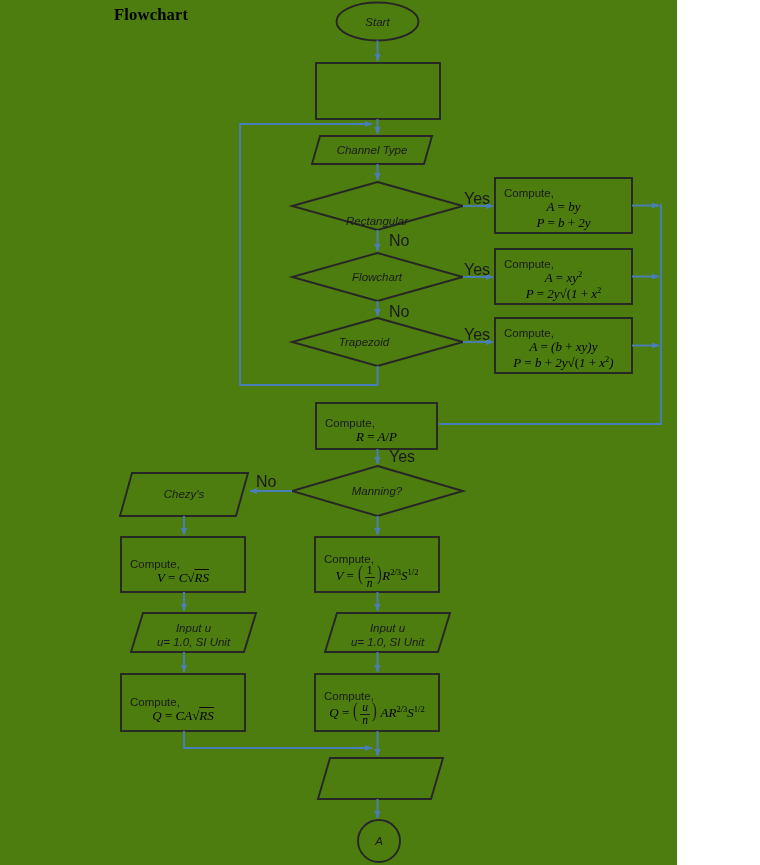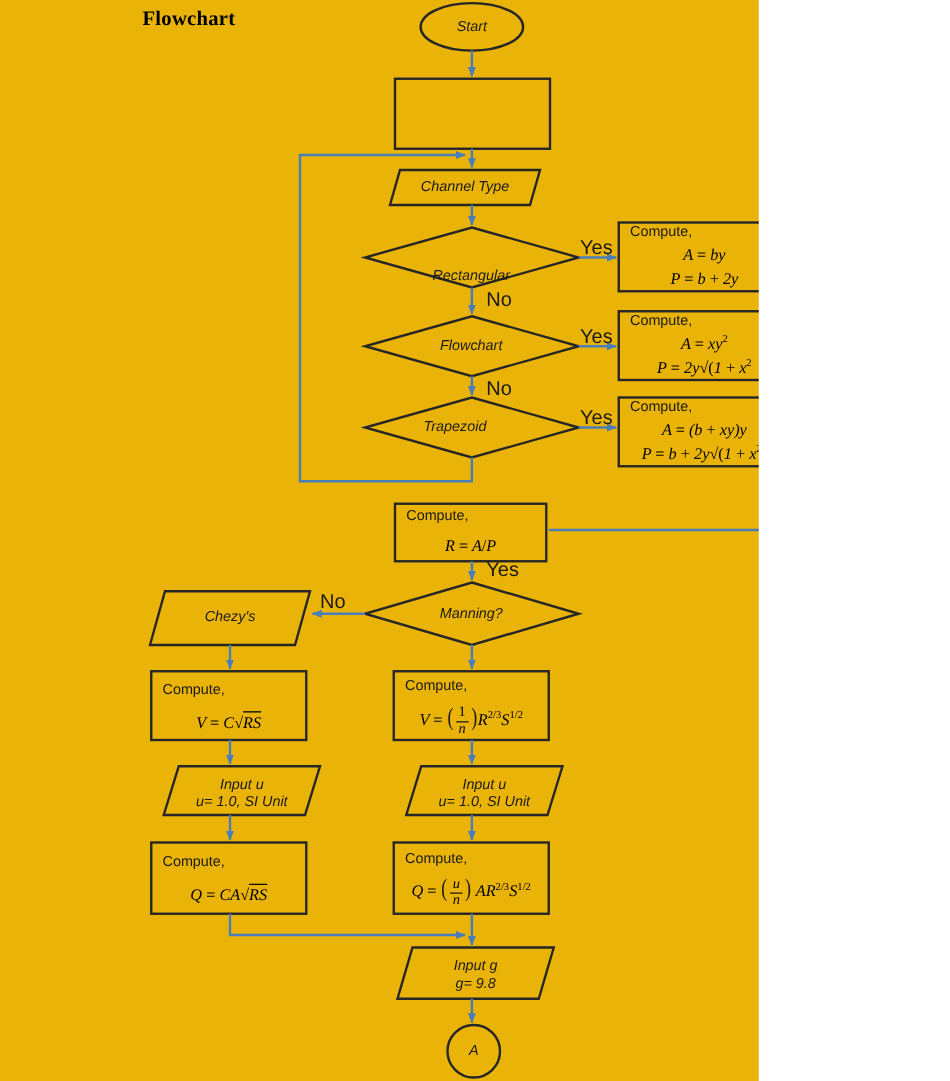--- a/index.html
+++ b/index.html
@@ -6,24 +6,24 @@
     margin: 0;
     padding: 0;
     background: #ffffff;
   }
   body {
     font-family: "Liberation Sans", sans-serif;
     color: #000000;
   }
   #page {
     position: relative;
-    width: 607px;
+    width: 677px;
     height: 865px;
     overflow: hidden;
-    background: #eab308;
+    background: #4d7c0f;
   }
   #flow-svg {
     position: absolute;
     left: 0;
     top: 0;
     width: 760px;
     height: 865px;
   }
   .title {
     position: absolute;
@@ -94,21 +94,21 @@
   .compute-head {
     font-family: "Liberation Sans", sans-serif;
     font-style: normal;
     font-size: 11.5px;
     color: #1a1a1a;
   }
   .boxtext {
     position: absolute;
     display: flex;
     flex-direction: column;
-    justify-content: space-between;
+    justify-content: flex-end;
   }
   .boxtext .line1 {
     text-align: left;
     padding-left: 9px;
   }
   .boxtext .lineC {
     text-align: center;
     font-family: Liberation Serif, serif;
   }
 </style>
@@ -287,24 +287,20 @@
   </div>
 
   <div class="boxtext" style="left:315px; top:681px; width:124px; height:45px;">
     <div class="line1 compute-head">Compute,</div>
     <div class="lineC math">Q <span class="up">=</span> <span class="paren">(</span><span class="frac">
           <span class="num">u</span>
           <span class="den">n</span>
         </span><span class="paren">)</span> AR<sup>2/3</sup>S<sup>1/2</sup></div>
   </div>
 
-  <div class="lbl center-block" style="left:318px; top:765px; width:125px; height:30px;">
-    <span>Input g</span>
-    <span>g= 9.8</span>
-  </div>
 
   <div class="lbl center-block" style="left:359px; top:833px; width:40px; height:16px;">
     <span>A</span>
   </div>
 
   <div class="edge-label" style="left:464px; top:190px;">Yes</div>
   <div class="edge-label" style="left:389px; top:232px;">No</div>
   <div class="edge-label" style="left:464px; top:261px;">Yes</div>
   <div class="edge-label" style="left:389px; top:303px;">No</div>
   <div class="edge-label" style="left:464px; top:326px;">Yes</div>

